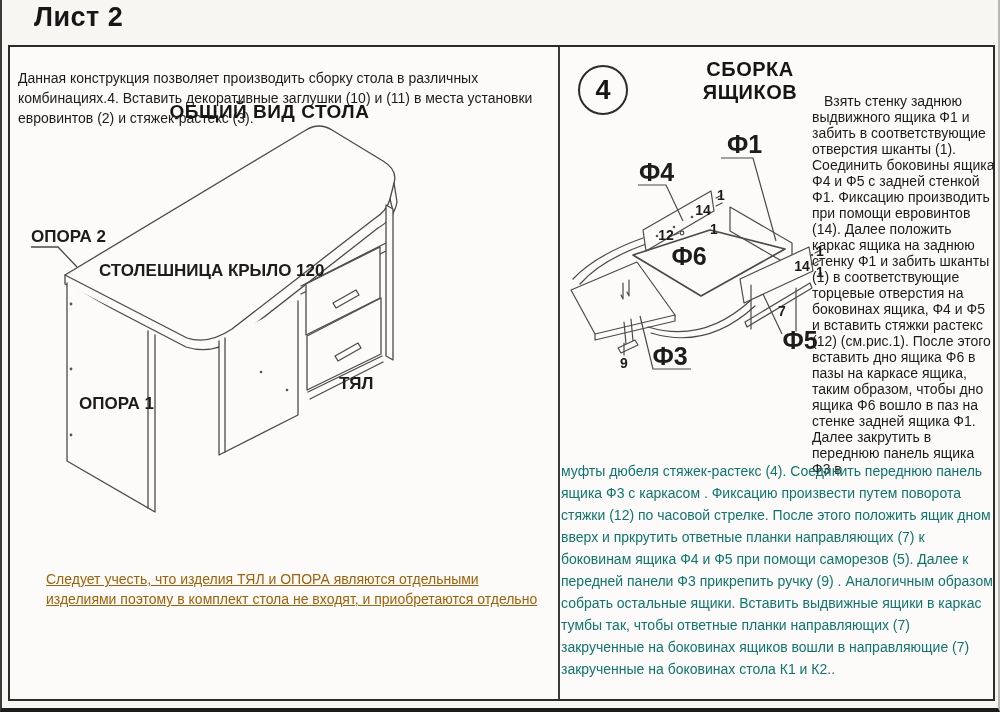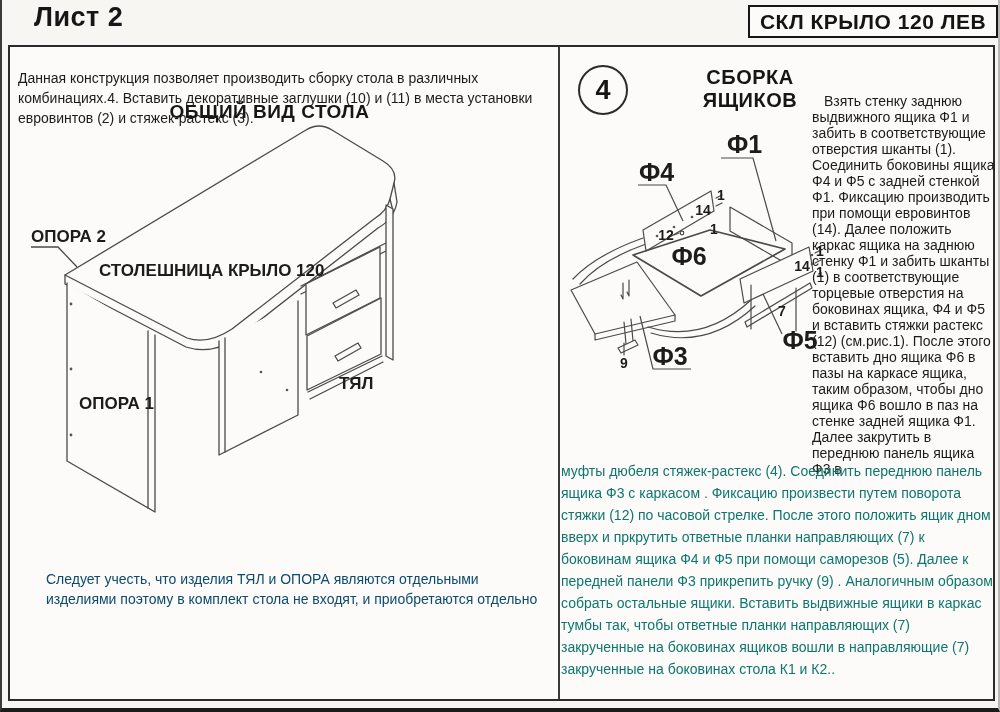--- a/index.html
+++ b/index.html
@@ -9,45 +9,42 @@
   .sheet-title{position:absolute;left:20px;top:2px;font-size:27px;font-weight:bold;color:#161616;letter-spacing:.5px;margin-left:12px;}
   .doc-titlebox{position:absolute;left:746px;top:5px;width:246px;height:29px;border:2px solid #161616;
         background:#fcfbf9;display:flex;align-items:center;justify-content:center;
         font-size:21px;font-weight:bold;color:#141414;letter-spacing:.5px;}
   .main-box{position:absolute;left:6px;top:45px;width:987px;height:656px;border:2px solid #2b2b2b;
         background:#fcfbf9;box-sizing:border-box;}
   .divider{position:absolute;left:548px;top:0;width:2px;height:652px;background:#3a3a3a;}
   .intro{position:absolute;left:8px;top:7px;width:532px;font-size:14px;line-height:20px;color:#1b1b1b;}
   .diagram-title{position:absolute;left:0px;top:54px;width:519px;text-align:center;
         font-size:19px;font-weight:bold;color:#161616;letter-spacing:.5px;}
-  .footnote{position:absolute;left:36px;top:508px;width:505px;font-size:14px;line-height:20px;color:#0c4a6e;}
+  .footnote{position:absolute;left:36px;top:508px;width:505px;font-size:14px;line-height:20px;color:#a16207;text-decoration:underline;}
   .step-circle{position:absolute;left:568px;top:18px;width:46px;height:46px;border:2px solid #2b2b2b;border-radius:50%;
         display:flex;align-items:center;justify-content:center;font-size:27px;font-weight:bold;color:#161616;background:#fcfbf9;}
   .section-title{position:absolute;left:650px;top:11px;width:180px;text-align:center;
-        font-size:20px;font-weight:bold;color:#161616;letter-spacing:.5px;margin-top:8px;}
+        font-size:20px;font-weight:bold;color:#161616;letter-spacing:.5px;}
   .col-text{position:absolute;left:802px;top:32px;width:183px;font-size:14px;line-height:16px;color:#1b1b1b;text-indent:12px;}
   .wide-text{position:absolute;left:551px;top:399px;width:434px;font-size:14px;line-height:22px;color:#0f766e;}
   svg{position:absolute;overflow:visible;}
   .desk-svg{left:2px;top:72px;width:545px;height:440px;}
   .box-svg{left:551px;top:83px;width:252px;height:318px;}
   svg text{font-family:"Liberation Sans",sans-serif;fill:#1c1c1c;}
   .lblM{font-size:17px;font-weight:600;}
   .lblBig{font-size:25px;font-weight:bold;}
   .lblNum{font-size:14px;font-weight:bold;}
 </style>
 </head>
 <body>
 
 <div class="page">
 
   <div class="sheet-title">Лист 2</div>
 
-  <div class="doc-titlebox">
-    <span>СКЛ КРЫЛО 120 ЛЕВ</span>
-  </div>
 
   <div class="main-box">
     <div class="divider"></div>
 
     <p class="intro">Данная конструкция позволяет производить сборку стола в различных комбинациях.4. Вставить декоративные заглушки  (10) и (11) в места установки евровинтов (2) и стяжек-растекс (3).</p>
     <div class="diagram-title">ОБЩИЙ ВИД СТОЛА</div>
 
     <svg class="desk-svg" viewBox="9 120 545 440">
       <g stroke="#4a4a4a" stroke-width="1.3" fill="none" stroke-linejoin="round" stroke-linecap="round">
 

